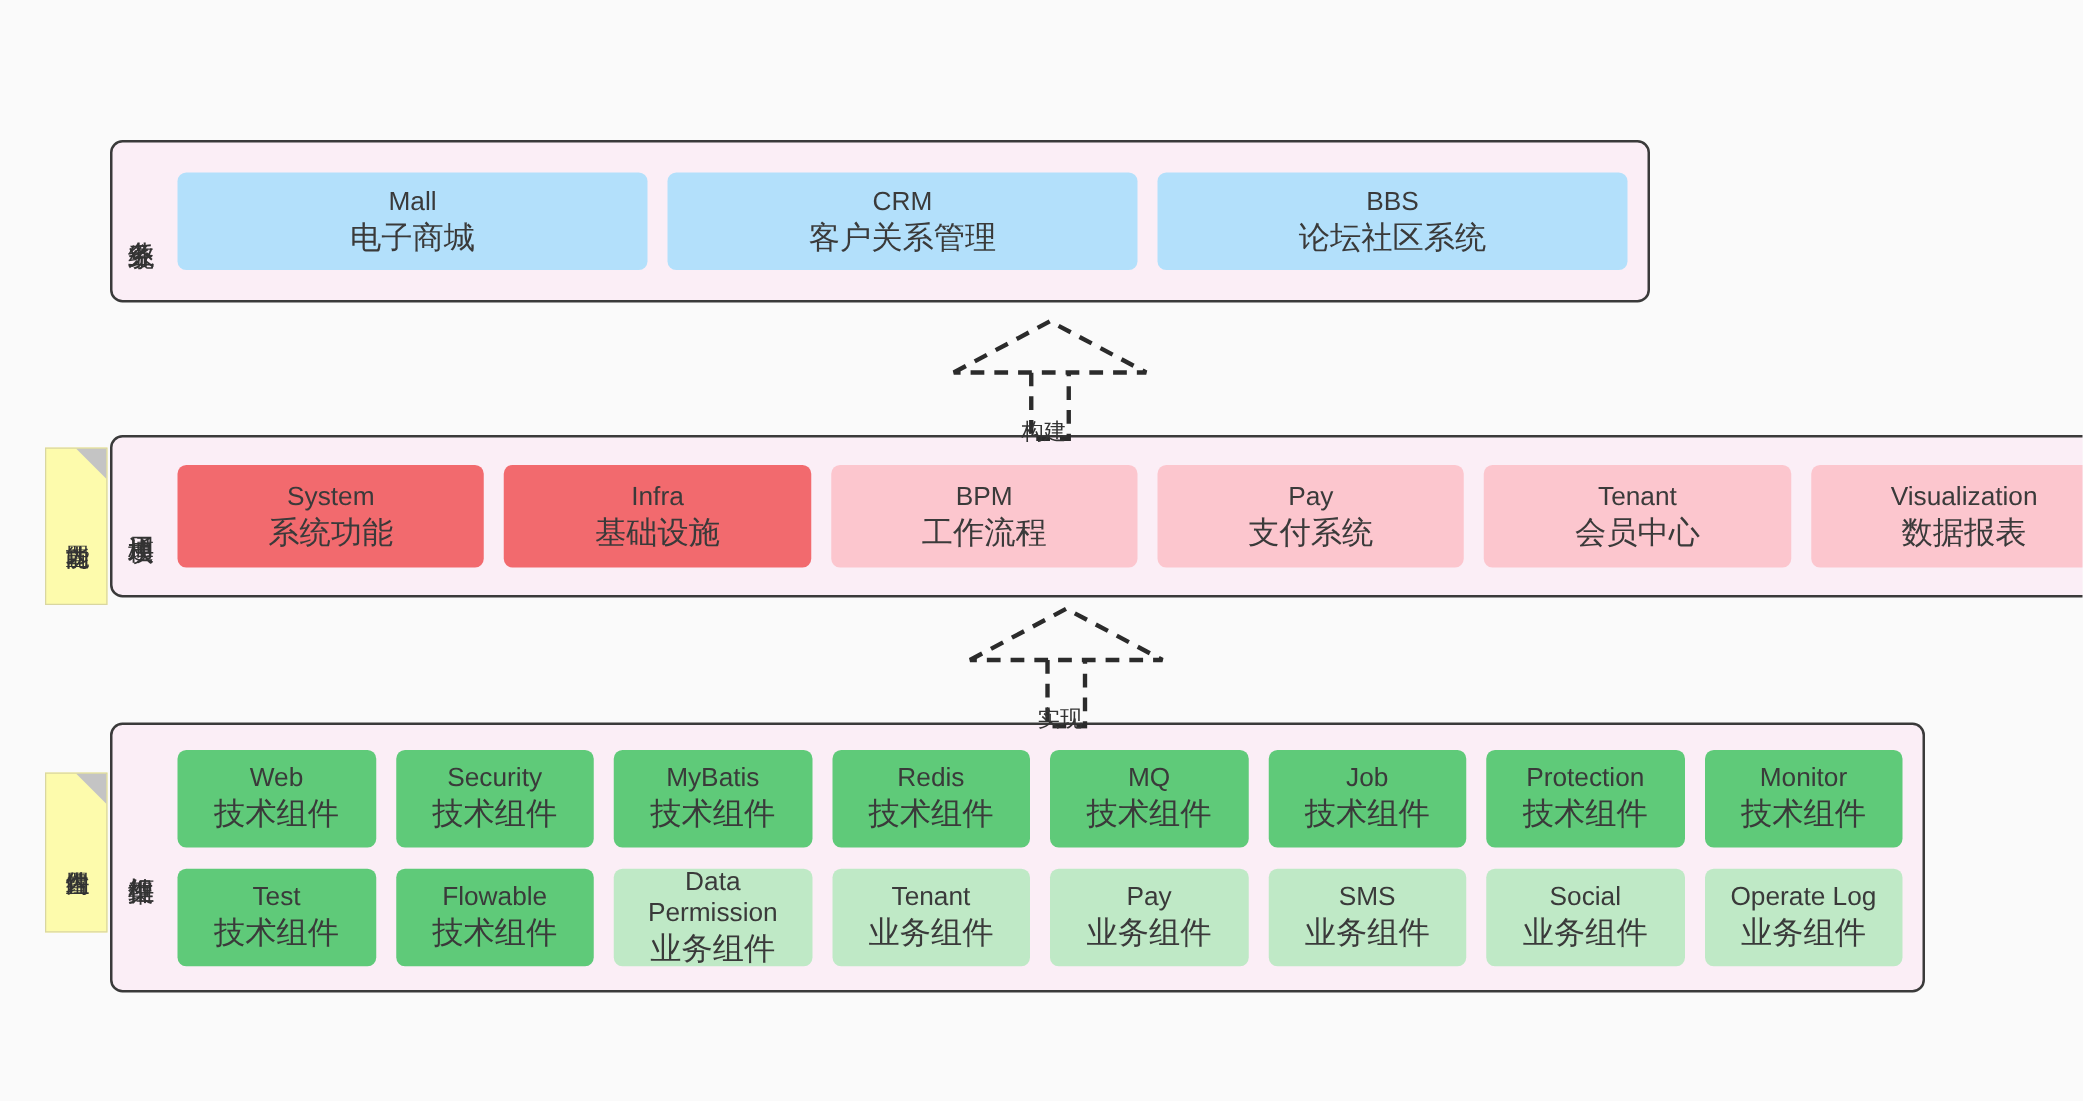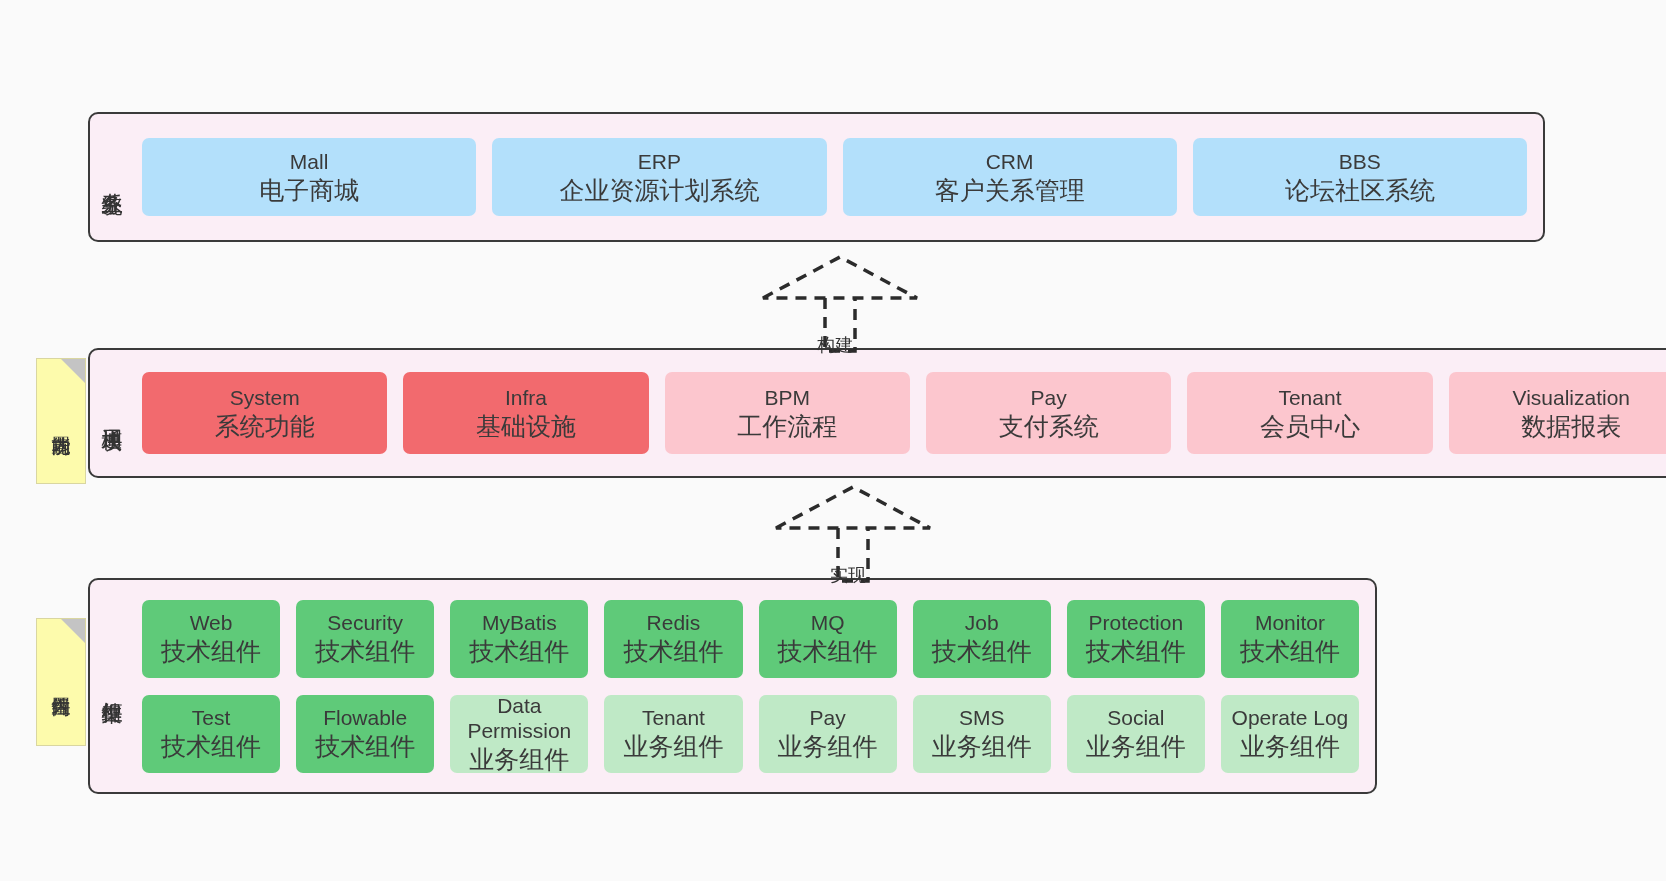--- a/index.html
+++ b/index.html
@@ -93,23 +93,23 @@
   .fw-row  .card  { height: 78px; }
 
   
   .c-blue        { background: #b3e0fb; }
   .c-red         { background: #f26a6e; }
   .c-pink        { background: #fcc6ce; }
   .c-green-dark  { background: #5fca79; }
   .c-green-light { background: #bfe9c6; }
 
   
-  #layer-business  { left: 88px;  top: 112px; width: 1457px; height: 130px; }
+  #layer-business  { left: 88px;  top: 112px; width: 1232px; height: 130px; }
   #layer-modules   { left: 88px;  top: 348px; width: 1624px; height: 130px; }
-  #layer-framework { left: 88px;  top: 578px; width: 1289px; height: 216px; }
+  #layer-framework { left: 88px;  top: 578px; width: 1452px; height: 216px; }
 
   #layer-framework .layer-body { gap: 17px; }
 
   
   .sticky {
     position: absolute;
     width: 50px;
     background: #fdfbac;
     border: 1px solid #d9d6a0;
     box-sizing: border-box;
@@ -167,24 +167,20 @@
 
   <div class="layer" id="layer-business">
     <div class="layer-title">业务系统</div>
     <div class="layer-body">
       <div class="row biz-row">
         <div class="card c-blue">
           <div class="t1">Mall</div>
           <div class="t2">电子商城</div>
         </div>
         <div class="card c-blue">
-          <div class="t1">ERP</div>
-          <div class="t2">企业资源计划系统</div>
-        </div>
-        <div class="card c-blue">
           <div class="t1">CRM</div>
           <div class="t2">客户关系管理</div>
         </div>
         <div class="card c-blue">
           <div class="t1">BBS</div>
           <div class="t2">论坛社区系统</div>
         </div>
       </div>
     </div>
   </div>

